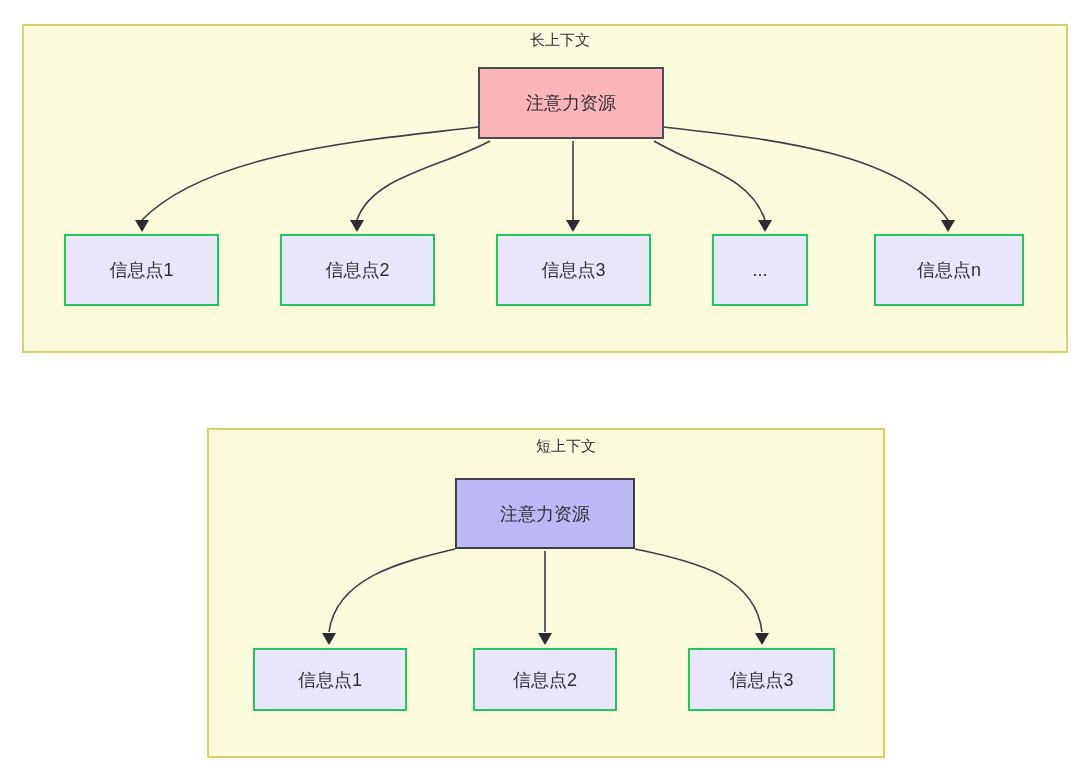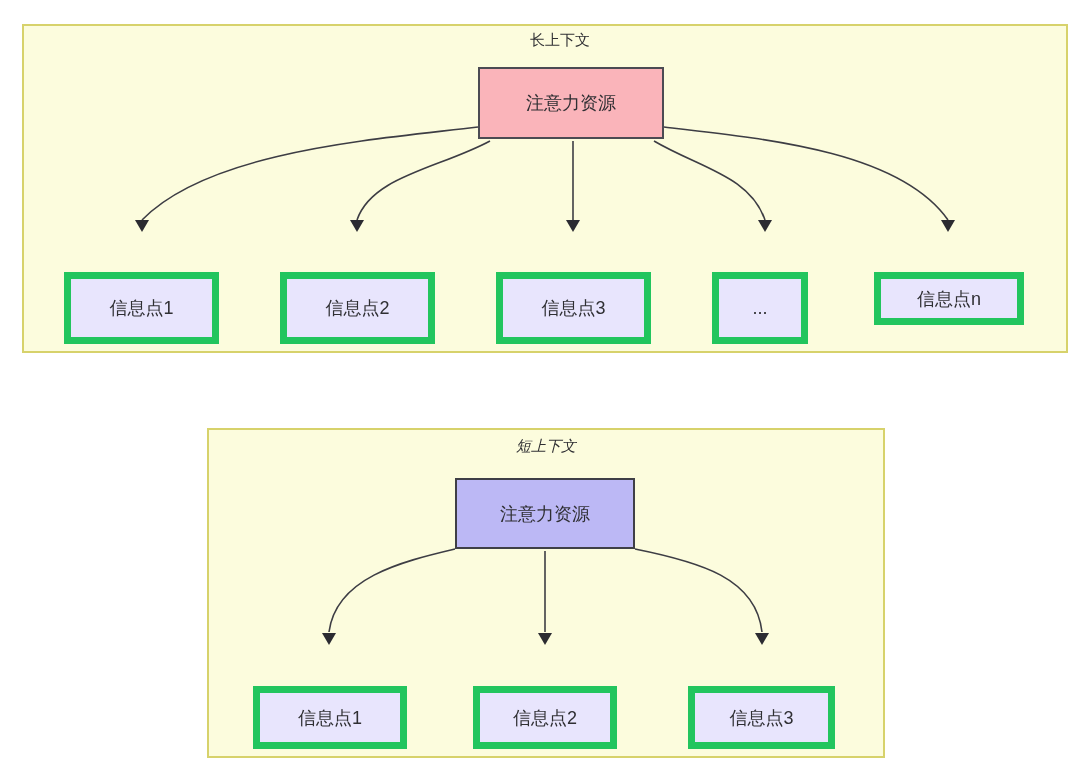--- a/index.html
+++ b/index.html
@@ -48,22 +48,21 @@
   .node-root-long {
     background: #fab4ba;
     border: 2px solid #4b4b53;
   }
   .node-root-short {
     background: #bcb8f5;
     border: 2px solid #3f3f46;
   }
   .node-leaf {
     background: #e8e5fd;
-    border: 7px solid #22c55e;
-    margin-top: 38px;
+    border: 2px solid #22c55e;
   }
   svg.edges {
     position: absolute;
     left: 0;
     top: 0;
     width: 1080px;
     height: 774px;
     pointer-events: none;
     overflow: visible;
   }
@@ -93,23 +92,23 @@
       <path class="edge-path" d="M 654 141 C 700 168 750 176 765 220"></path>
       <polygon class="edge-head" points="758,220 772,220 765,232"></polygon>
       <path class="edge-path" d="M 664 127 C 770 139 900 152 948 220"></path>
       <polygon class="edge-head" points="941,220 955,220 948,232"></polygon>
     </svg>
     <div class="node node-root-long" style="left: 478px; top: 67px; width: 186px; height: 72px;">注意力资源</div>
     <div class="node node-leaf" style="left: 64px; top: 234px; width: 155px; height: 72px;">信息点1</div>
     <div class="node node-leaf" style="left: 280px; top: 234px; width: 155px; height: 72px;">信息点2</div>
     <div class="node node-leaf" style="left: 496px; top: 234px; width: 155px; height: 72px;">信息点3</div>
     <div class="node node-leaf" style="left: 712px; top: 234px; width: 96px; height: 72px;">...</div>
-    <div class="node node-leaf" style="left: 874px; top: 234px; width: 150px; height: 53px; text-align: center;">信息点n</div>
+    <div class="node node-leaf" style="left: 874px; top: 234px; width: 150px; height: 72px; text-align: center;">信息点n</div>
     <div class="group-box" style="left: 207px; top: 428px; width: 678px; height: 330px;"></div>
-    <div class="group-title" style="left: 486px; top: 437px; width: 120px; font-style: italic;">短上下文</div>
+    <div class="group-title" style="left: 506px; top: 437px; width: 120px;">短上下文</div>
     <svg class="edges" viewBox="0 0 1080 774">
       <path class="edge-path" d="M 455 549 C 400 562 336 578 329 632"></path>
       <polygon class="edge-head" points="322,633 336,633 329,645"></polygon>
       <path class="edge-path" d="M 545 551 L 545 632"></path>
       <polygon class="edge-head" points="538,633 552,633 545,645"></polygon>
       <path class="edge-path" d="M 635 549 C 700 562 756 578 762 632"></path>
       <polygon class="edge-head" points="755,633 769,633 762,645"></polygon>
     </svg>
     <div class="node node-root-short" style="left: 455px; top: 478px; width: 180px; height: 71px;">注意力资源</div>
     <div class="node node-leaf" style="left: 253px; top: 648px; width: 154px; height: 63px;">信息点1</div>

